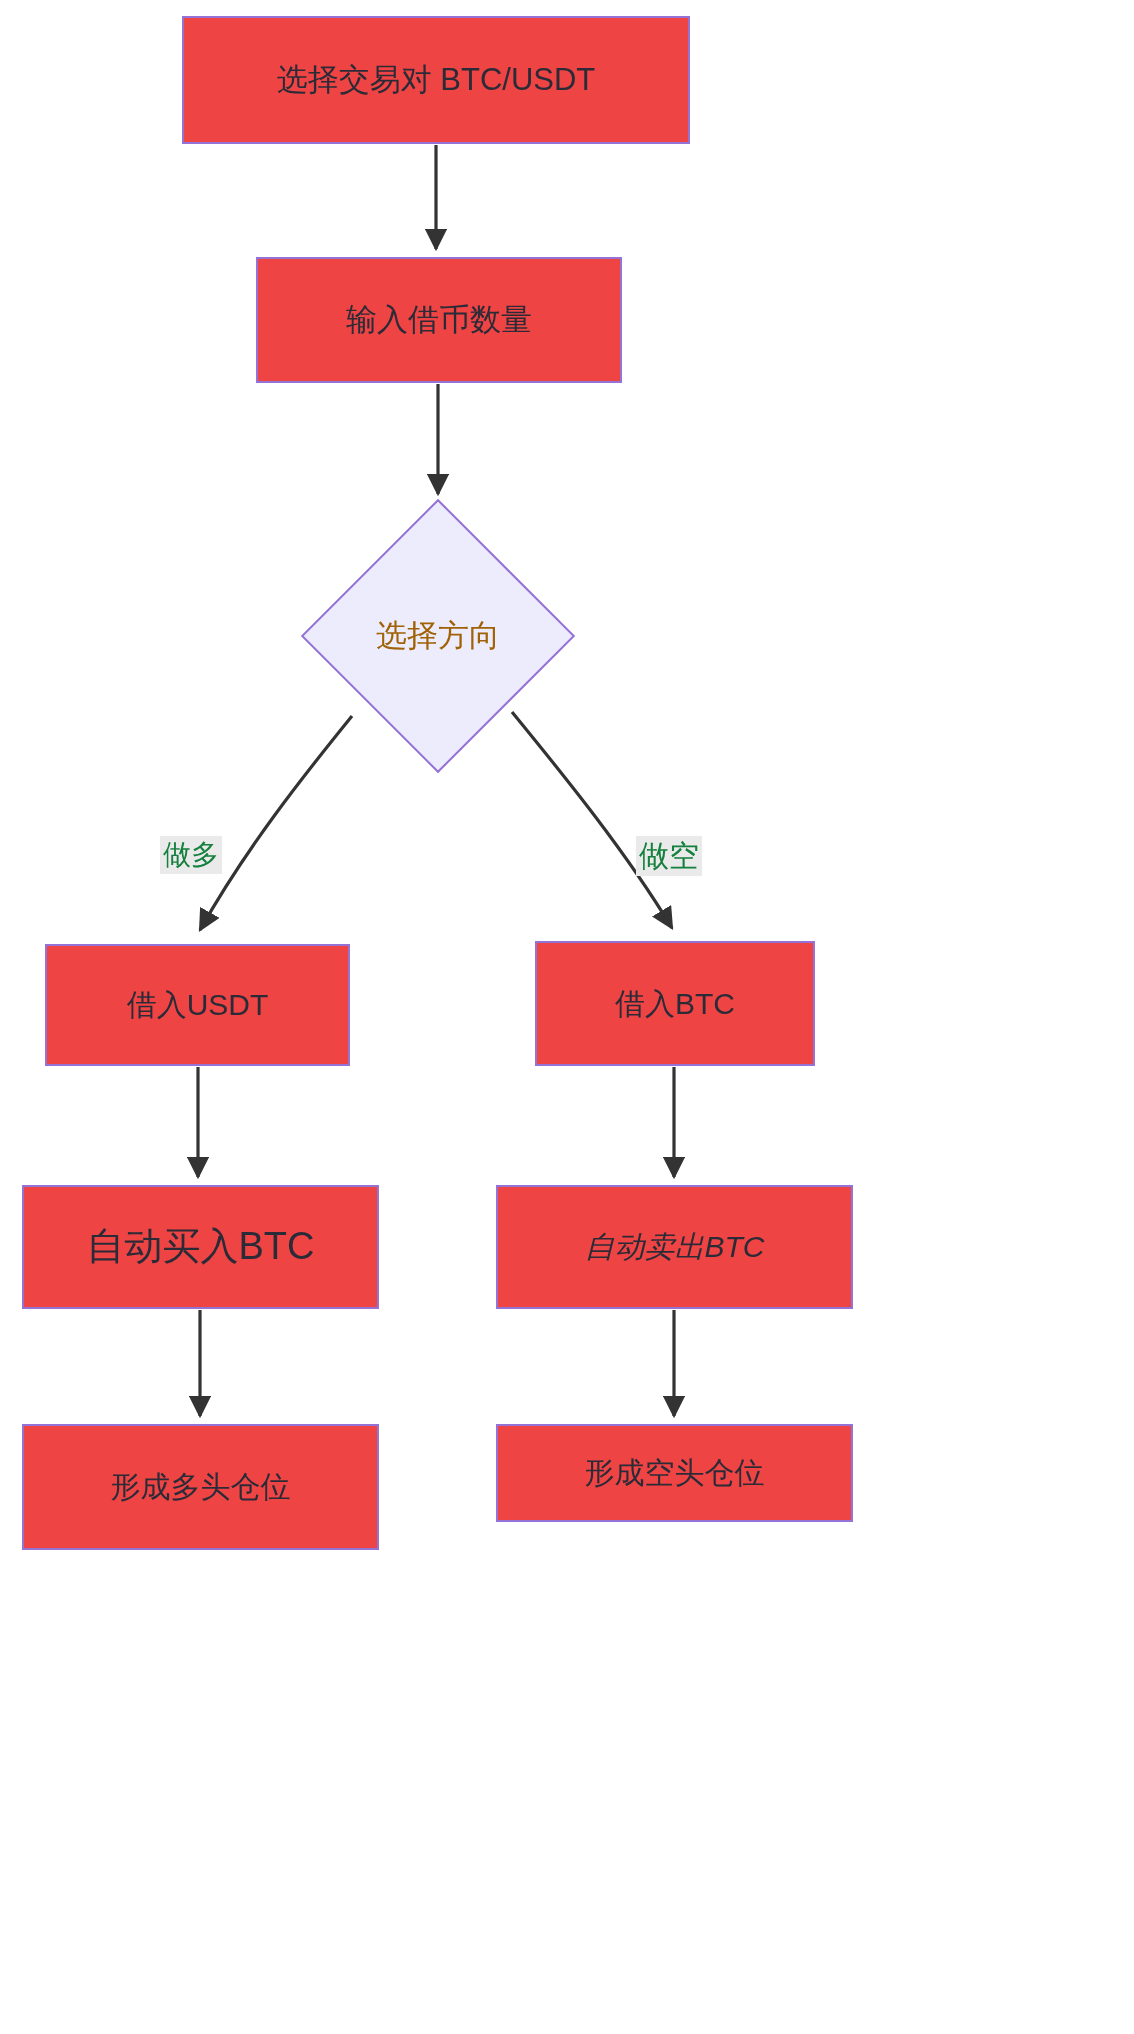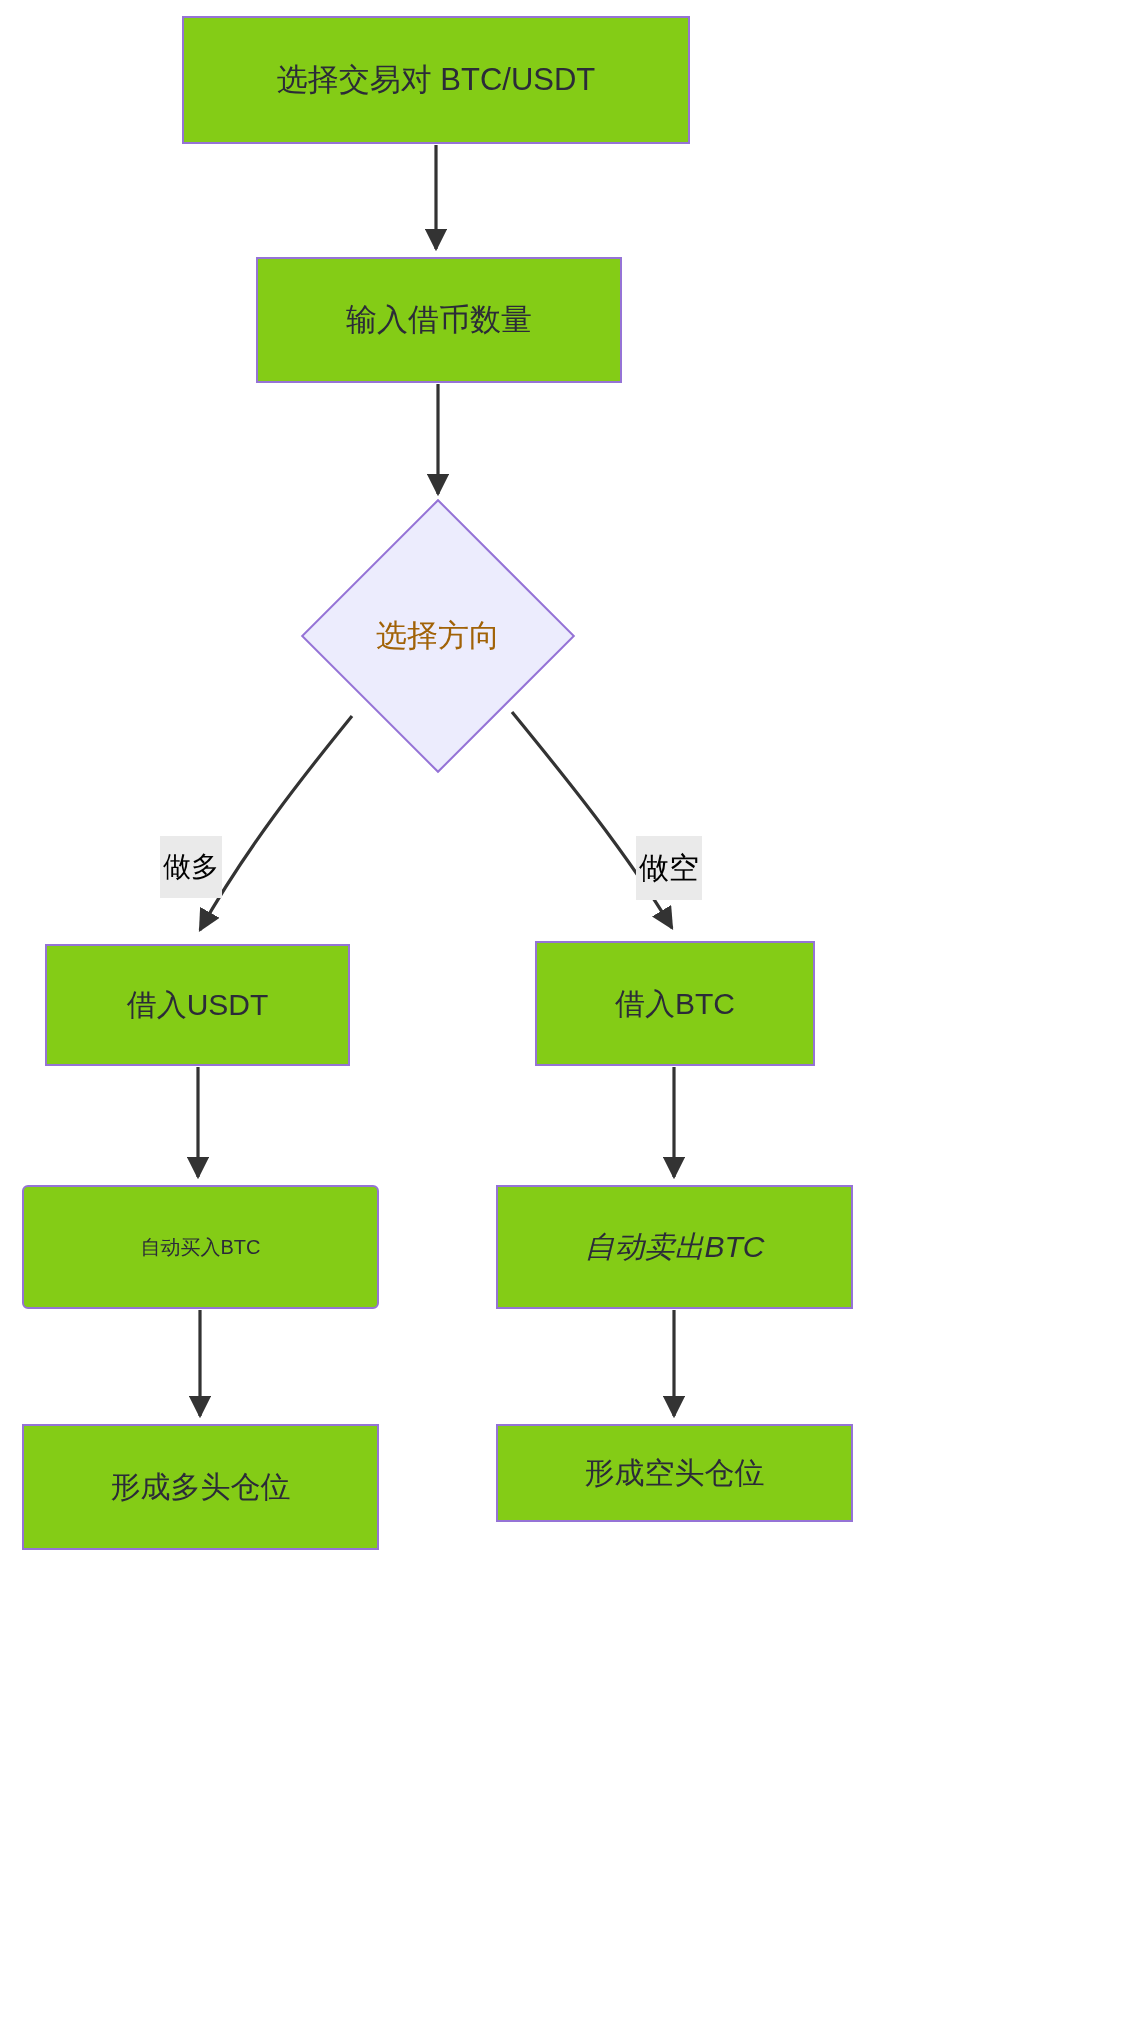--- a/index.html
+++ b/index.html
@@ -21,21 +21,21 @@
     position: absolute;
     left: 0;
     top: 0;
     width: 1134px;
     height: 2034px;
     pointer-events: none;
   }
   .node {
     position: absolute;
     box-sizing: border-box;
-    background: #84cc16;
+    background: #ef4444;
     border: 2px solid #9573d6;
     display: flex;
     align-items: center;
     justify-content: center;
     color: #2b2b38;
     text-align: center;
     line-height: 1.25;
   }
   .node-label {
     display: block;
@@ -61,22 +61,22 @@
     height: 100%;
     display: flex;
     align-items: center;
     justify-content: center;
     color: #a16207;
     white-space: nowrap;
   }
   .edge-label {
     position: absolute;
     background: #eaeaea;
-    color: #000000;
-    padding: 14px 3px;
+    color: #15803d;
+    padding: 2px 3px;
     white-space: nowrap;
     line-height: 1.2;
   }
 </style>
 </head>
 <body>
 
 <div id="canvas">
 
   <svg id="edges" viewBox="0 0 1134 2034">
@@ -113,21 +113,21 @@
   </div>
 
   <div class="node" style="left:45px; top:944px; width:305px; height:122px; font-size:30px;">
     <span class="node-label">借入USDT</span>
   </div>
 
   <div class="node" style="left:535px; top:941px; width:280px; height:125px; font-size:30px;">
     <span class="node-label">借入BTC</span>
   </div>
 
-  <div class="node" style="left:22px; top:1185px; width:357px; height:124px; font-size:20px;border-radius:6px;">
+  <div class="node" style="left:22px; top:1185px; width:357px; height:124px; font-size:38px;">
     <span class="node-label">自动买入BTC</span>
   </div>
 
   <div class="node" style="left:496px; top:1185px; width:357px; height:124px; font-size:30px;font-style:italic;">
     <span class="node-label">自动卖出BTC</span>
   </div>
 
   <div class="node" style="left:22px; top:1424px; width:357px; height:126px; font-size:30px;">
     <span class="node-label">形成多头仓位</span>
   </div>

